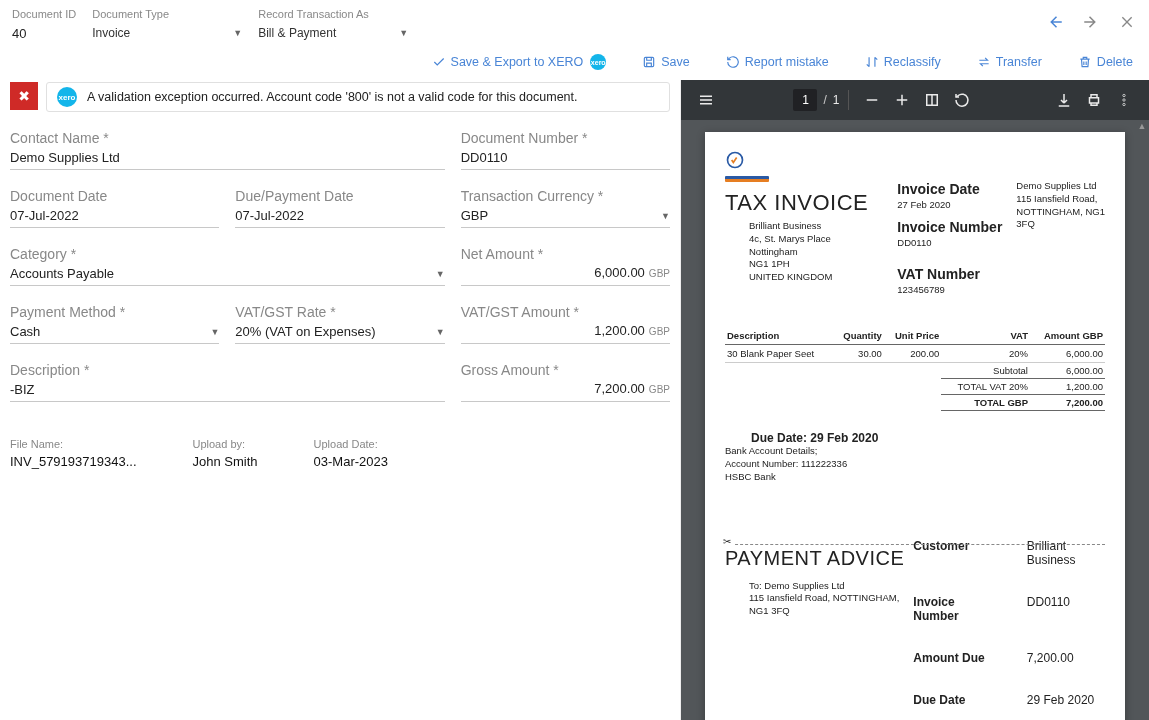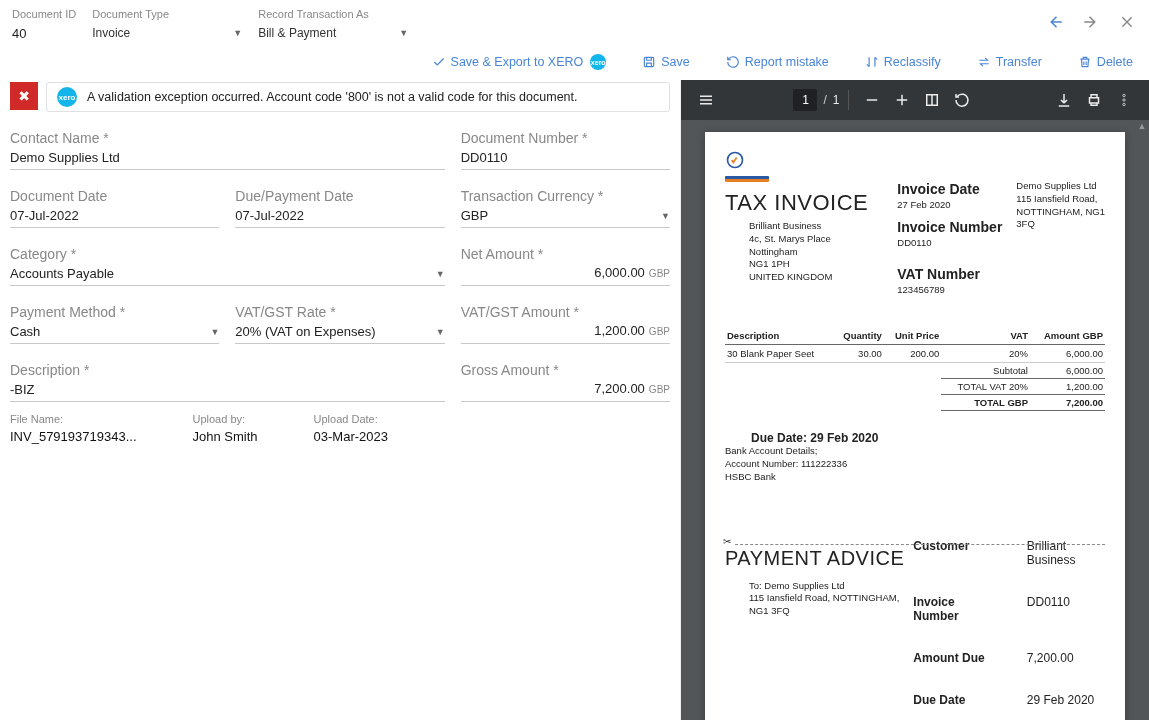--- a/index.html
+++ b/index.html
@@ -33,21 +33,21 @@
   
   .form-grid { display: grid; grid-template-columns: 1fr 1fr 1fr; column-gap: 16px; row-gap: 18px; margin-top: 6px;}
   .form-field { display: flex; flex-direction: column; border-bottom: 1px solid #c8c8c8; padding-bottom: 3px; position: relative;}
   .form-label { font-size: 14px; color: #888; margin-bottom: 3px;}
   .form-value { font-size: 13px; color: #222; min-height: 17px; display: flex; align-items: center; justify-content: space-between;}
   .form-value .caret { color:#666; font-size:9px;}
   .amt-box { display: flex; align-items: baseline; justify-content: flex-end; gap: 4px;}
   .amt-box .curr { font-size: 10px; color: #888;}
   .span2 { grid-column: span 2;}
   
-  .file-row { display: flex; gap: 56px; margin-top: 11px;}
+  .file-row { display: flex; gap: 56px; margin-top: 36px;}
   .file-block { display: flex; flex-direction: column;}
   .file-label { font-size: 11px; color: #888; margin-bottom: 4px;}
   .file-value { font-size: 13px; color: #111;}
   
   
   .pdf-toolbar { height: 40px; background: #323639; display: flex; align-items: center; padding: 0 10px; color: #eaeaea;}
   .pdf-toolbar .tb-btn { width: 30px; height: 30px; display: inline-flex; align-items: center; justify-content: center; cursor: pointer; color: #eaeaea;}
   .pdf-toolbar .tb-btn svg { width: 18px; height: 18px; stroke: #eaeaea; fill: none;}
   .pdf-toolbar .page-box { width: 24px; height: 22px; background: #202124; color: #fff; display: inline-flex; align-items: center; justify-content: center; font-size: 12px; border-radius: 2px;}
   .pdf-toolbar .divider { width: 1px; height: 20px; background: #555; margin: 0 8px;}

